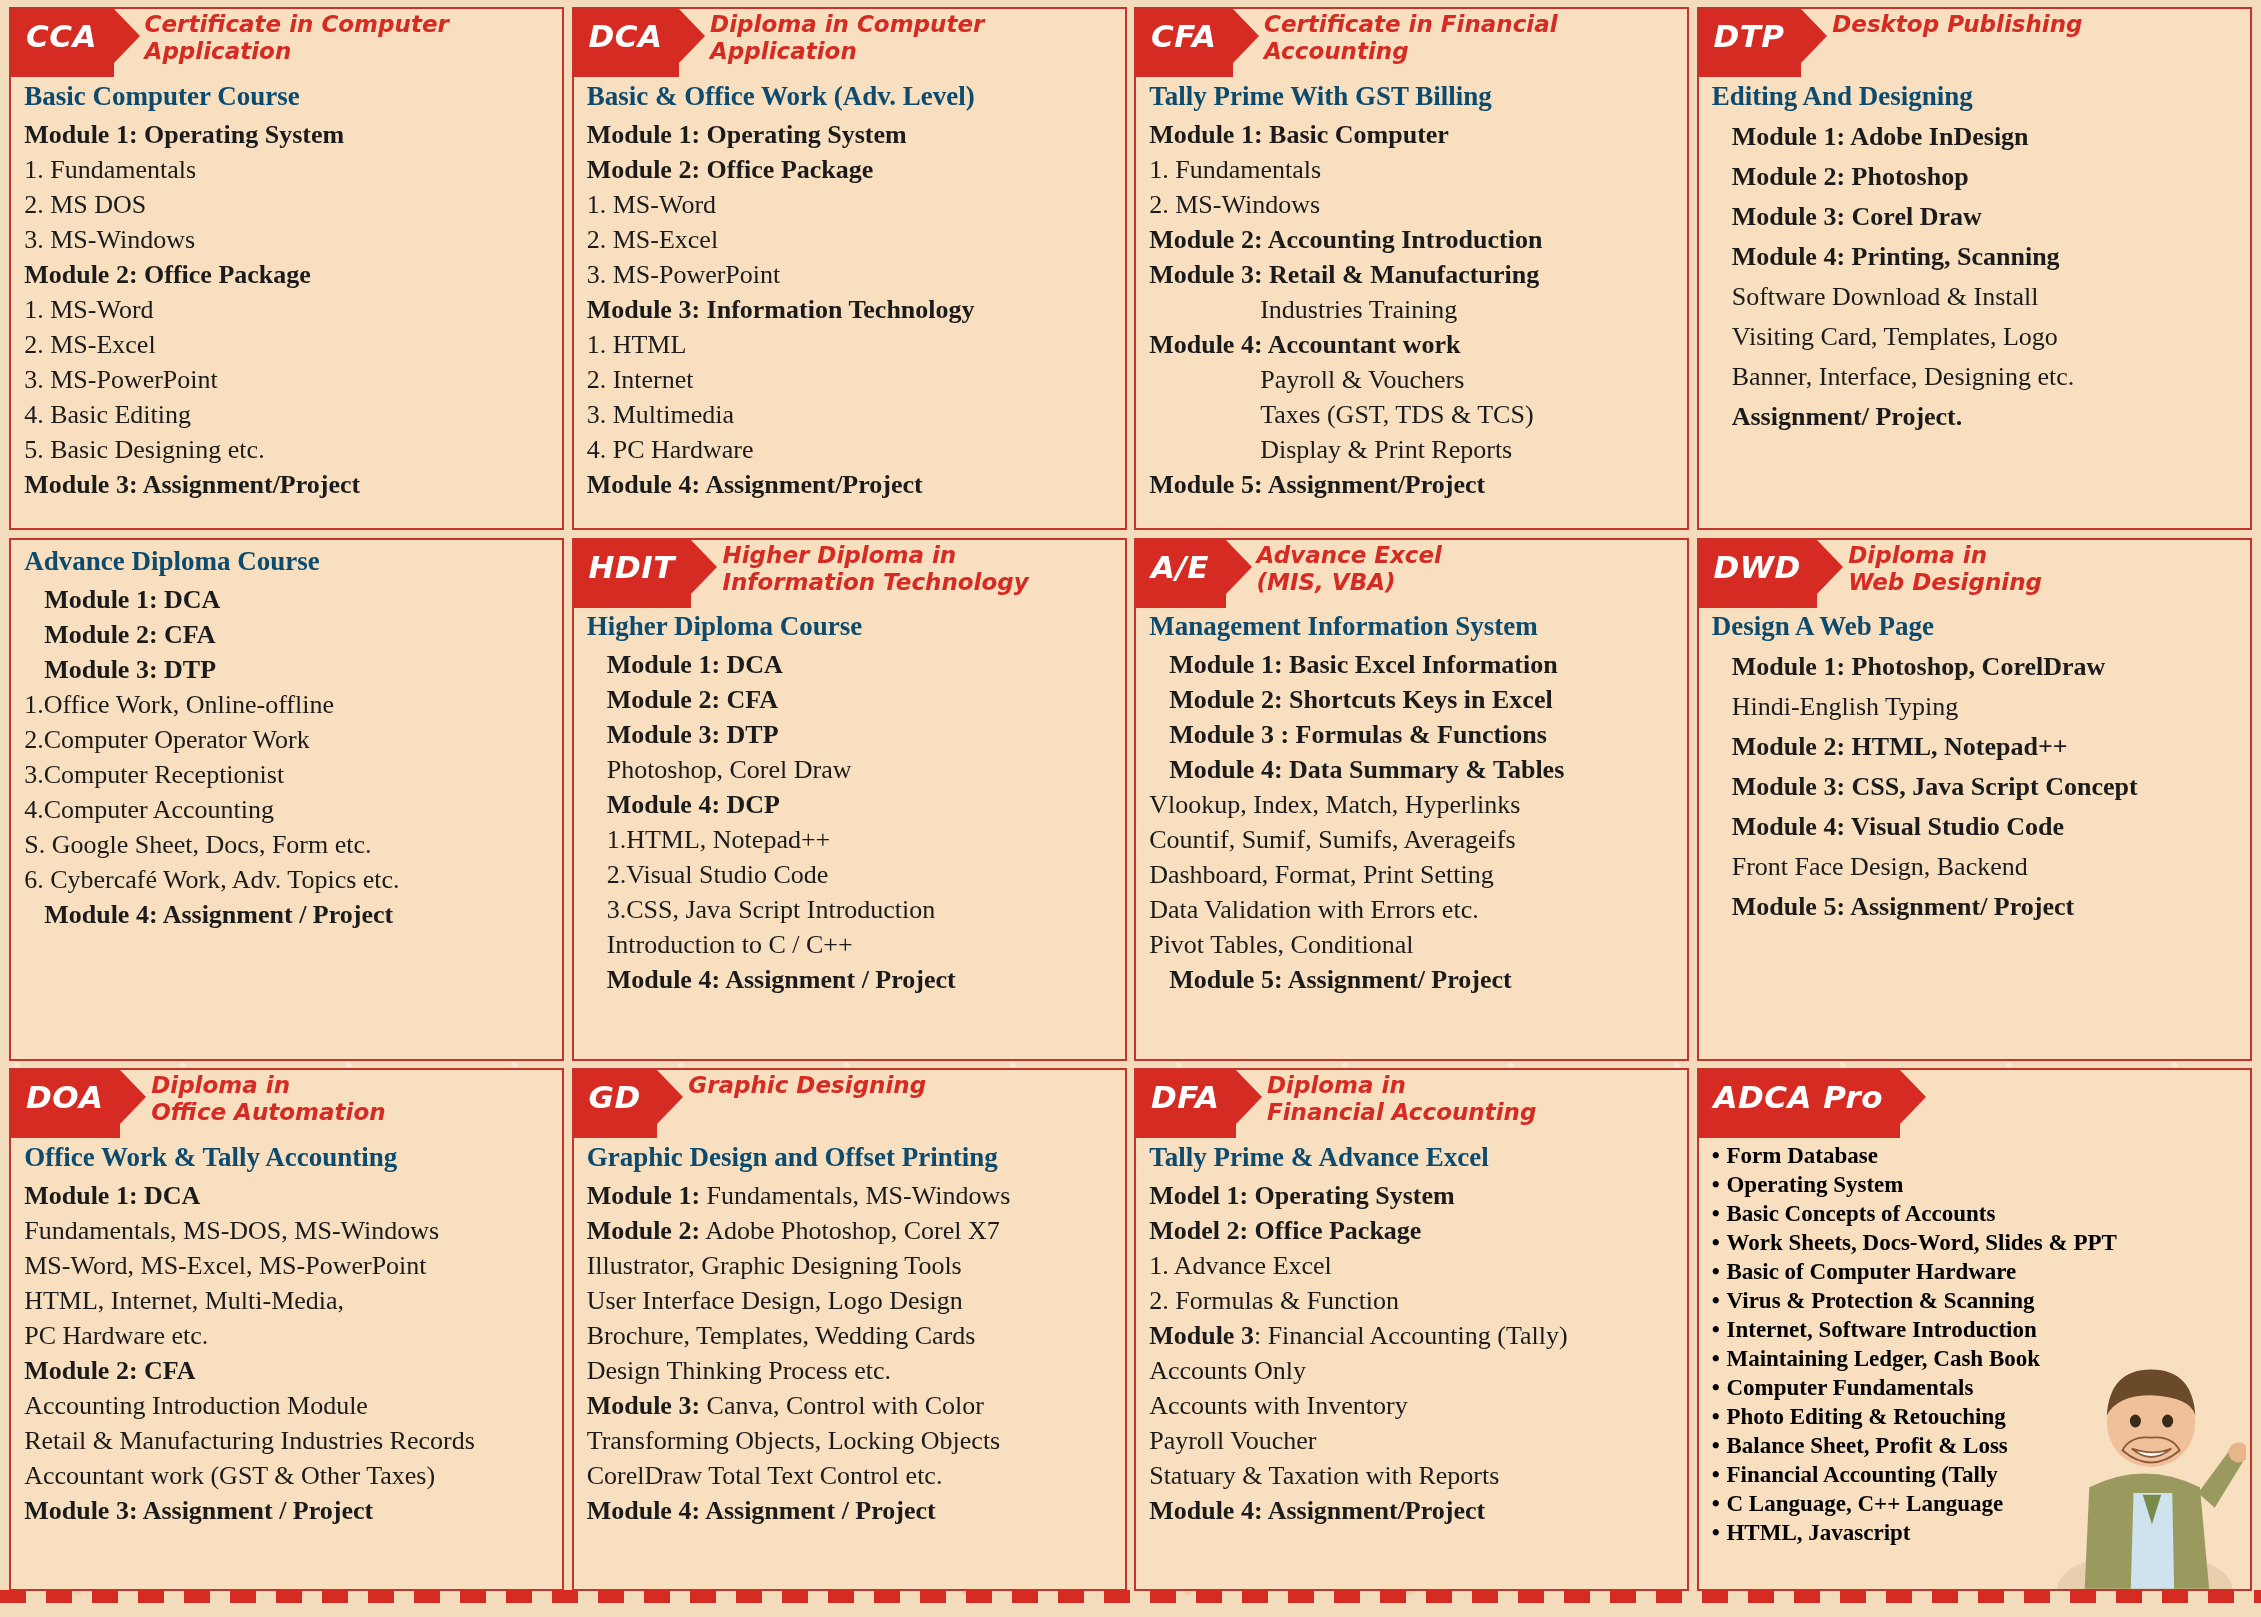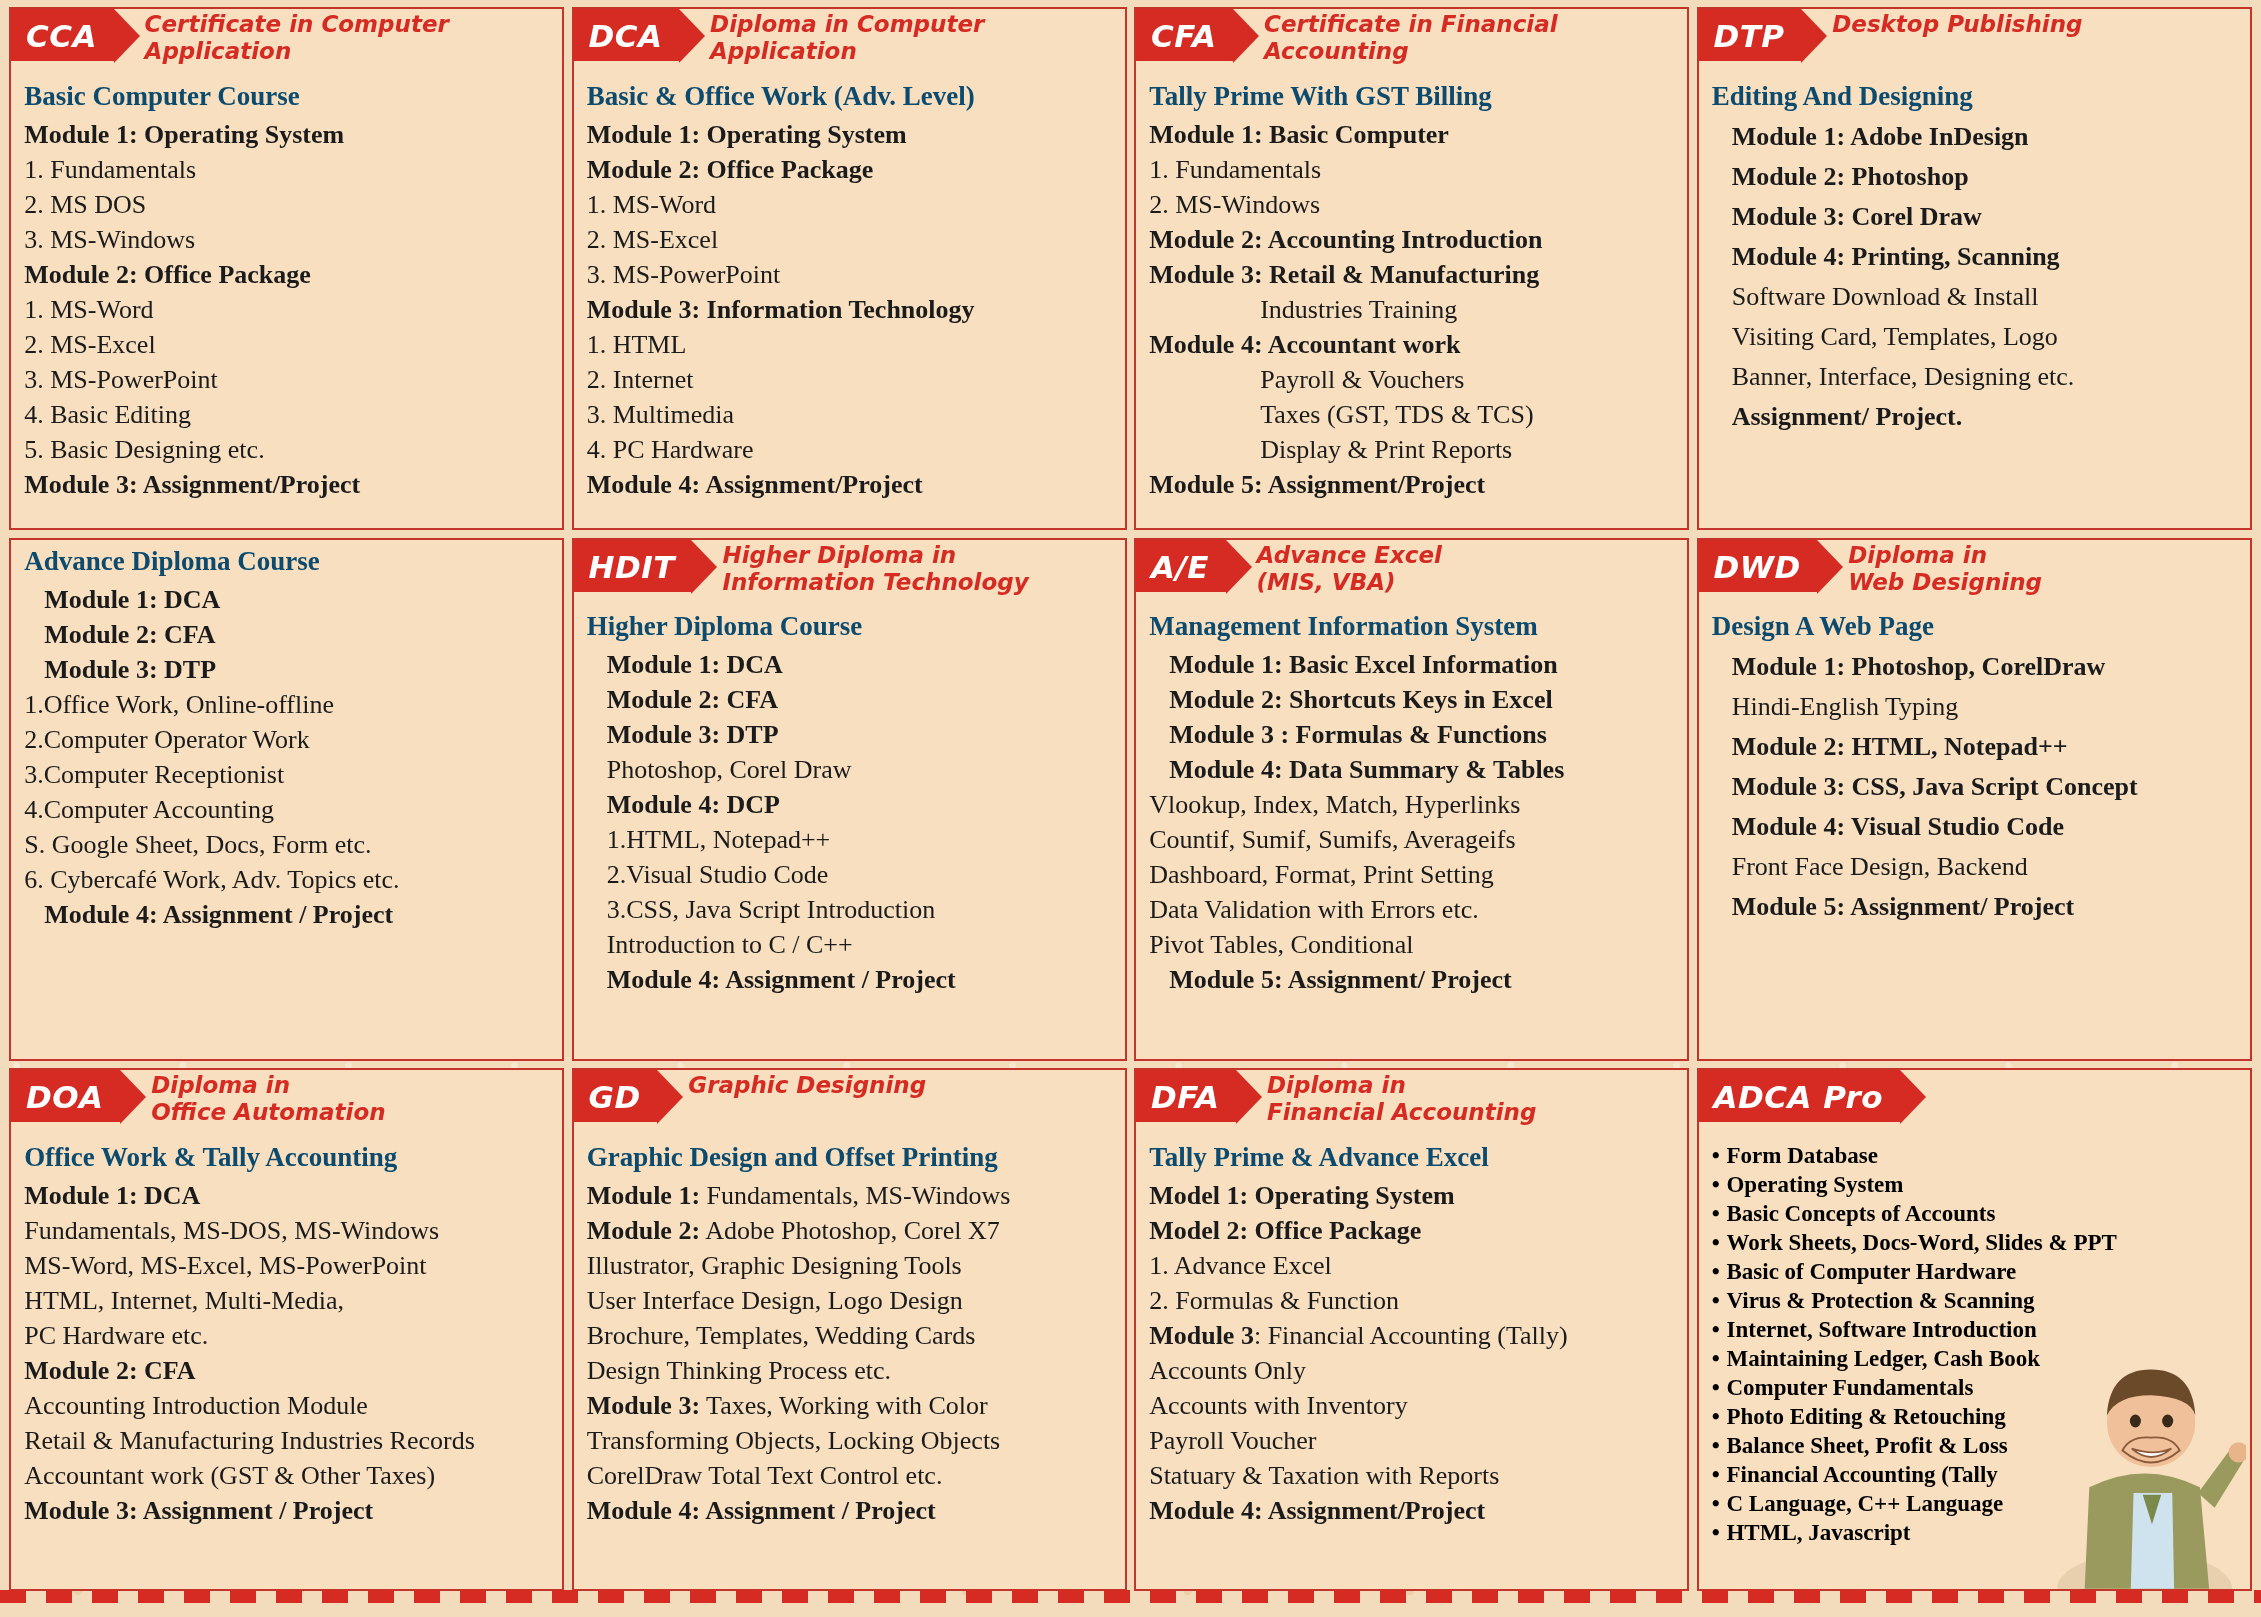--- a/index.html
+++ b/index.html
@@ -44,21 +44,21 @@
   }
   .ribbon{
     background:#d62b22;
     color:#ffffff;
     font-family:"DejaVu Sans", sans-serif;
     font-weight:bold;
     font-style:italic;
     font-size:31px;
     line-height:54px;
     padding:0 16.6px 0 14.8px;
-    height:52px;
+    height:68px;
     position:relative;
     white-space:nowrap;
     letter-spacing:0.5px;
   }
   .ribbon:after{
     content:"";
     position:absolute;right:-26px;top:0;
     border-top:27px solid transparent;
     border-bottom:27px solid transparent;
     border-left:26px solid #d62b22;
@@ -289,21 +289,21 @@
           <div class="head-title">Graphic Designing</div>
         </div>
         <div class="card-body">
           <div class="sub">Graphic Design and Offset Printing</div>
           <div class="ln"><span class="b">Module 1:</span><span> Fundamentals, MS-Windows</span></div>
           <div class="ln"><span class="b">Module 2:</span><span> Adobe Photoshop, Corel X7</span></div>
           <div class="ln">Illustrator, Graphic Designing Tools</div>
           <div class="ln">User Interface Design, Logo Design</div>
           <div class="ln">Brochure, Templates, Wedding Cards</div>
           <div class="ln">Design Thinking Process etc.</div>
-          <div class="ln"><span class="b">Module 3:</span><span> Taxes, Working with Color</span></div>
+          <div class="ln"><span class="b">Module 3:</span><span> Canva, Control with Color</span></div>
           <div class="ln">Transforming Objects, Locking Objects</div>
           <div class="ln">CorelDraw Total Text Control etc.</div>
           <div class="ln b">Module 4: Assignment / Project</div>
         </div>
       </div>
       <div class="card">
         <div class="card-head">
           <div class="ribbon">DFA</div>
           <div class="head-title">Diploma in
 Financial Accounting</div>

